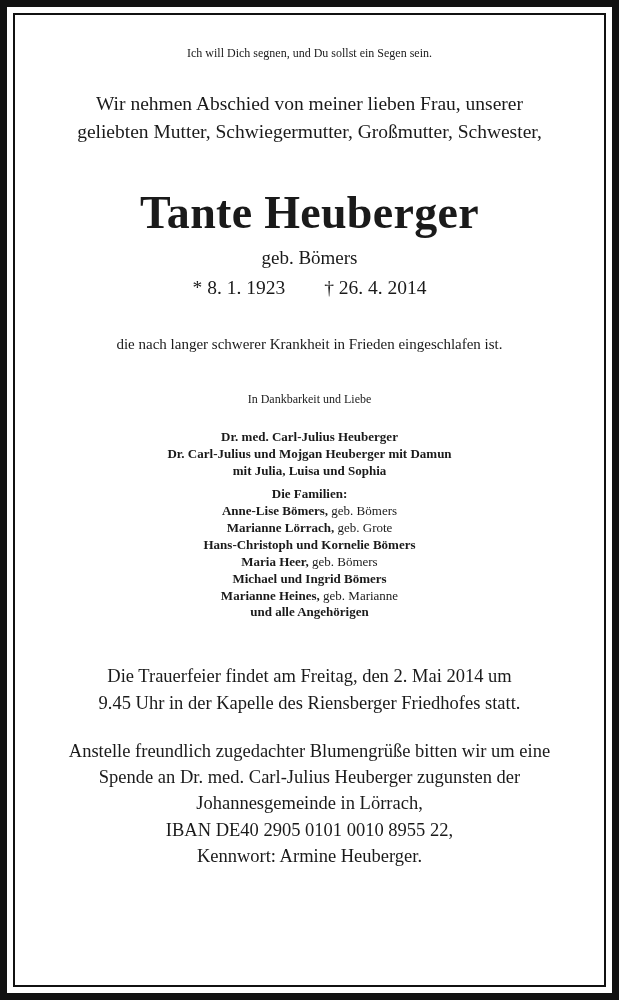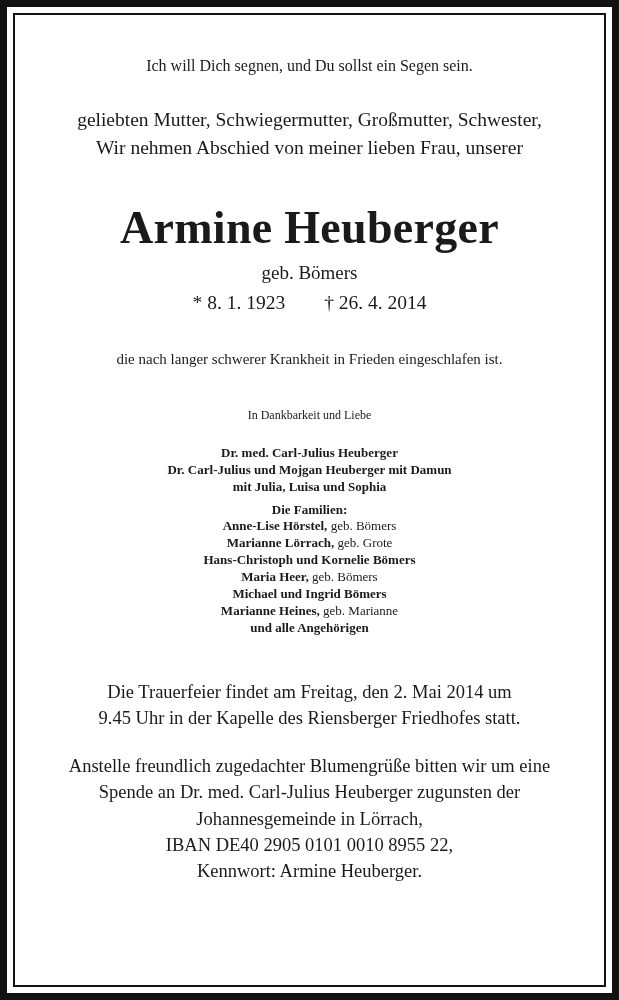--- a/index.html
+++ b/index.html
@@ -35,23 +35,23 @@
     left: 24px;
     right: 24px;
     top: 12px;
     bottom: 12px;
     display: flex;
     flex-direction: column;
     align-items: center;
     text-align: center;
   }
   .epigraph {
-    font-size: 16px;
+    font-size: 12px;
     line-height: 1.35;
-    margin-top: 36px;
+    margin-top: 26px;
   }
   .announce {
     font-size: 19.5px;
     line-height: 1.45;
     margin-top: 29px;
     max-width: 500px;
   }
   .name {
     font-size: 46px;
     font-weight: bold;
@@ -113,44 +113,44 @@
 <body>
 
 <div id="notice">
   <div class="inner-rule"></div>
 
   <div class="content">
 
     <div class="epigraph">Ich will Dich segnen, und Du sollst ein Segen sein.</div>
 
     <div class="announce">
+      <div>Wir nehmen Abschied von meiner lieben Frau, unserer</div>
       <div>geliebten Mutter, Schwiegermutter, Großmutter, Schwester,</div>
-      <div>Wir nehmen Abschied von meiner lieben Frau, unserer</div>
     </div>
 
-    <div class="name">Armine Heuberger</div>
+    <div class="name">Tante Heuberger</div>
 
     <div class="maiden">geb. Bömers</div>
 
     <div class="dates">* 8. 1. 1923        † 26. 4. 2014</div>
 
     <div class="passed">die nach langer schwerer Krankheit in Frieden eingeschlafen ist.</div>
 
     <div class="gratitude">In Dankbarkeit und Liebe</div>
 
     <div class="family-block">
       <div id="mourners-container">
           <div class="family-line"><span>Dr. med. Carl-Julius Heuberger</span></div>
           <div class="family-line"><span>Dr. Carl-Julius und Mojgan Heuberger mit Damun</span></div>
           <div class="family-line"><span>mit Julia, Luisa und Sophia</span></div>
         </div>
       <div class="gap"></div>
       <div class="family-line">Die Familien:</div>
       <div id="families-container">
-          <div class="family-line"><span>Anne-Lise Hörstel,</span><span class="reg"> geb. Bömers</span></div>
+          <div class="family-line"><span>Anne-Lise Bömers,</span><span class="reg"> geb. Bömers</span></div>
           <div class="family-line"><span>Marianne Lörrach,</span><span class="reg"> geb. Grote</span></div>
           <div class="family-line"><span>Hans-Christoph und Kornelie Bömers</span></div>
           <div class="family-line"><span>Maria Heer,</span><span class="reg"> geb. Bömers</span></div>
           <div class="family-line"><span>Michael und Ingrid Bömers</span></div>
           <div class="family-line"><span>Marianne Heines,</span><span class="reg"> geb. Marianne</span></div>
           <div class="family-line"><span>und alle Angehörigen</span></div>
         </div>
     </div>
 
     <div class="ceremony">

